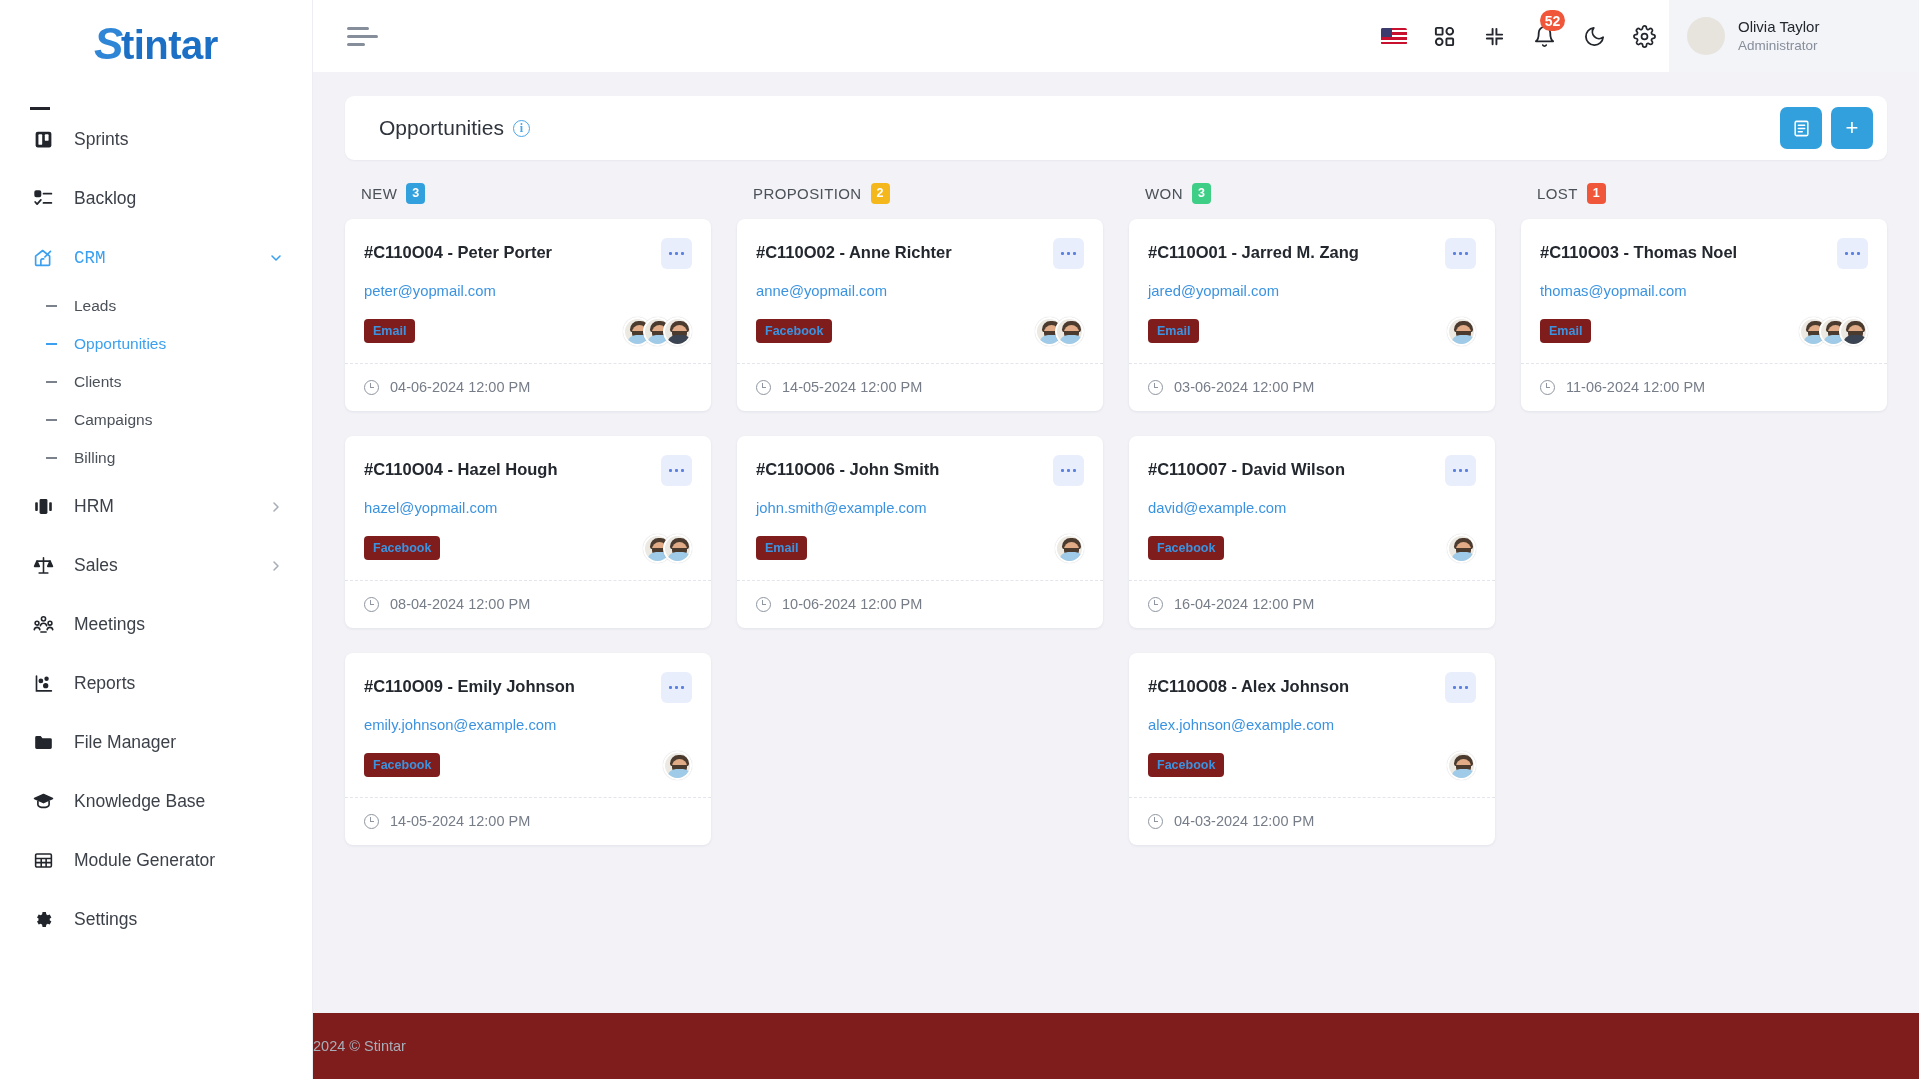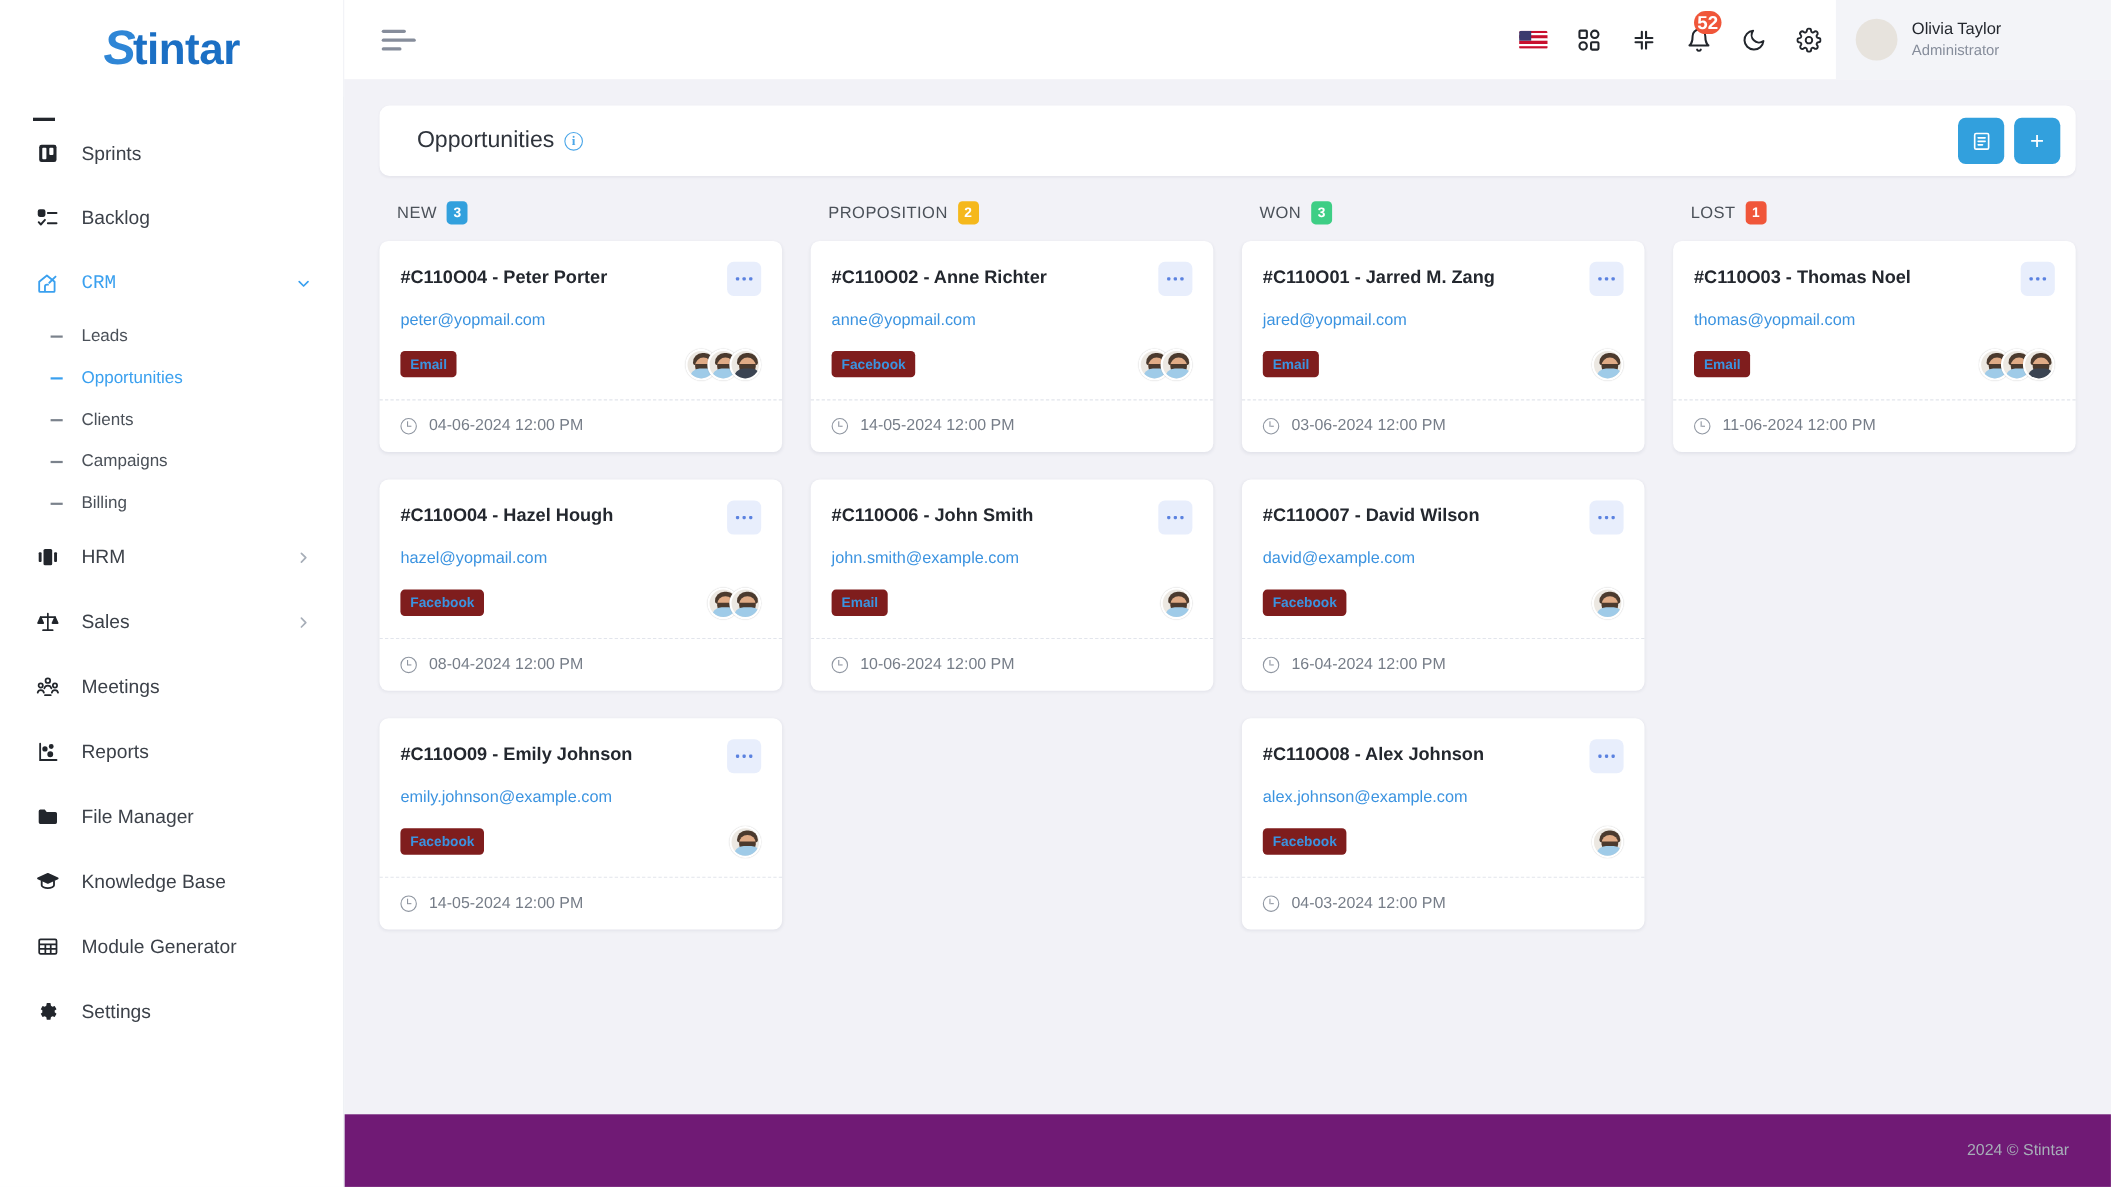--- a/index.html
+++ b/index.html
@@ -94,21 +94,21 @@
     display: block; height: 2.43px; background: #c8102e;
   }
   .flag .stripes i:nth-child(even) { background: #ffffff; }
   .flag .canton {
     position: absolute; left:0; top:0; width: 11px; height: 9.2px;
     background: #3c3b6e;
   }
   .badge-count {
     position: absolute; top: 10px; right: 4px;
     min-width: 25px; height: 21px; border-radius: 11px;
-    background: #f0563a; color: #fff; font-size: 17px; font-weight: 700;
+    background: #f0563a; color: #fff; font-size: 14px; font-weight: 700;
     display: flex; align-items: center; justify-content: center; padding: 0 0;
   }
   .profile {
     width: 250px; height: 72px; background: #f3f4f8;
     display: flex; align-items: center; gap: 13px; padding-left: 18px;
     cursor: pointer; flex: 0 0 250px;
   }
   .avatar-lg {
     width: 38px; height: 38px; border-radius: 50%; flex: 0 0 38px;
     background: #e7e3dd; position: relative; overflow: hidden;
@@ -208,22 +208,22 @@
   }
   .clock {
     width: 15px; height: 15px; border-radius: 50%; border: 1.4px solid #8f96a1;
     position: relative; flex: 0 0 15px;
   }
   .clock:before { content:""; position:absolute; left:5.2px; top:2.6px; width:1.3px; height:4.6px; background:#8f96a1; }
   .clock:after { content:""; position:absolute; left:5.6px; top:6.4px; width:3.6px; height:1.3px; background:#8f96a1; }
 
   
   .footer {
-    height: 66px; background: #701a75; display: flex; align-items: center;
-    justify-content: flex-end; padding-right: 38px; flex: 0 0 66px;
+    height: 66px; background: #7f1d1d; display: flex; align-items: center;
+    padding-right: 38px; flex: 0 0 66px;
     font-size: 14.5px; color: #a7aeb8;
   }
   svg { display: block; }
 </style>
 </head>
 <body>
 
 <div class="app">
 
   <aside class="sidebar">

